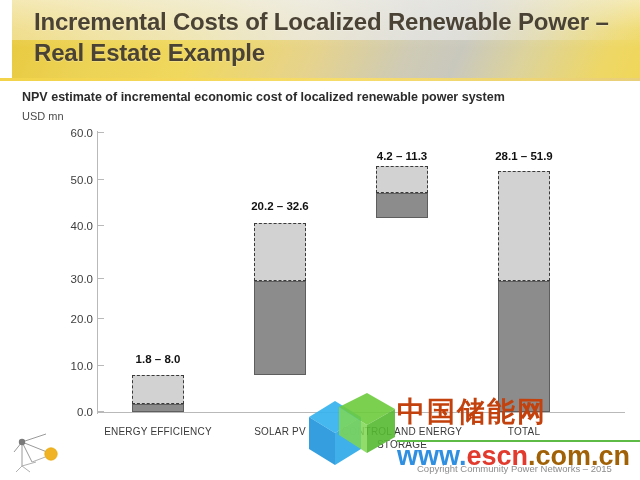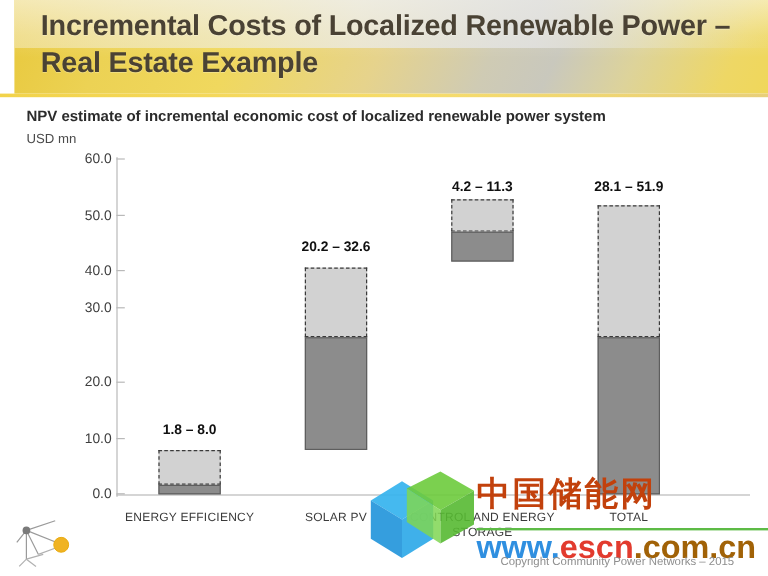--- a/index.html
+++ b/index.html
@@ -259,21 +259,21 @@
     <span class="y-tick-mark"></span>
   </div>
   <div class="y-tick-row" style="top:179.5px;">
     <span class="y-tick-label">50.0</span>
     <span class="y-tick-mark"></span>
   </div>
   <div class="y-tick-row" style="top:226px;">
     <span class="y-tick-label">40.0</span>
     <span class="y-tick-mark"></span>
   </div>
-  <div class="y-tick-row" style="top:257px;">
+  <div class="y-tick-row" style="top:279px;">
     <span class="y-tick-label">30.0</span>
     <span class="y-tick-mark"></span>
   </div>
   <div class="y-tick-row" style="top:319px;">
     <span class="y-tick-label">20.0</span>
     <span class="y-tick-mark"></span>
   </div>
   <div class="y-tick-row" style="top:365.5px;">
     <span class="y-tick-label">10.0</span>
     <span class="y-tick-mark"></span>

